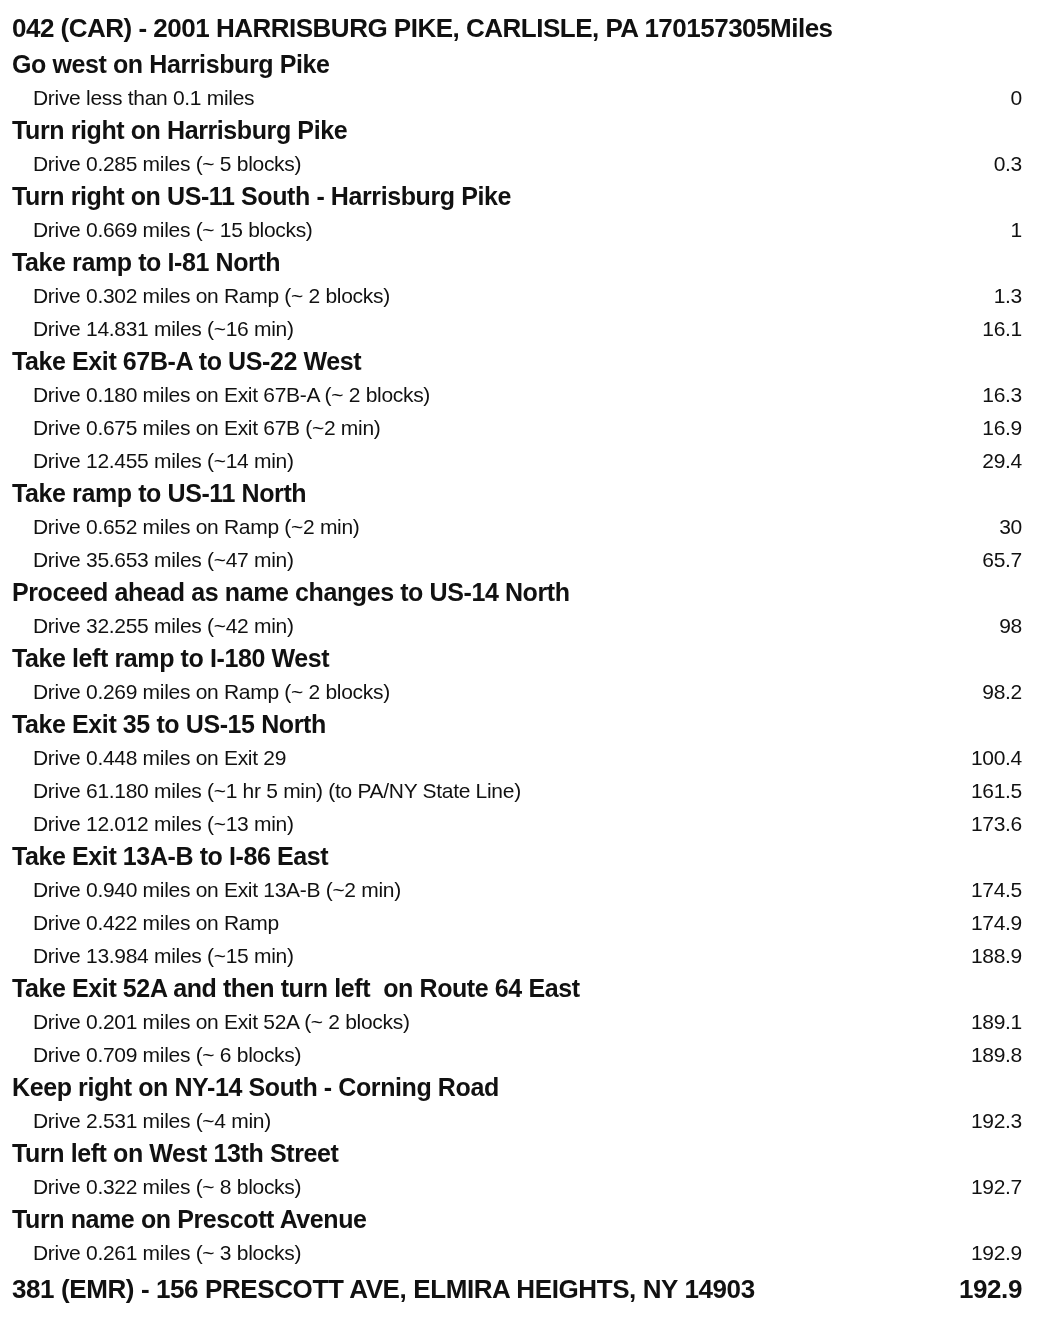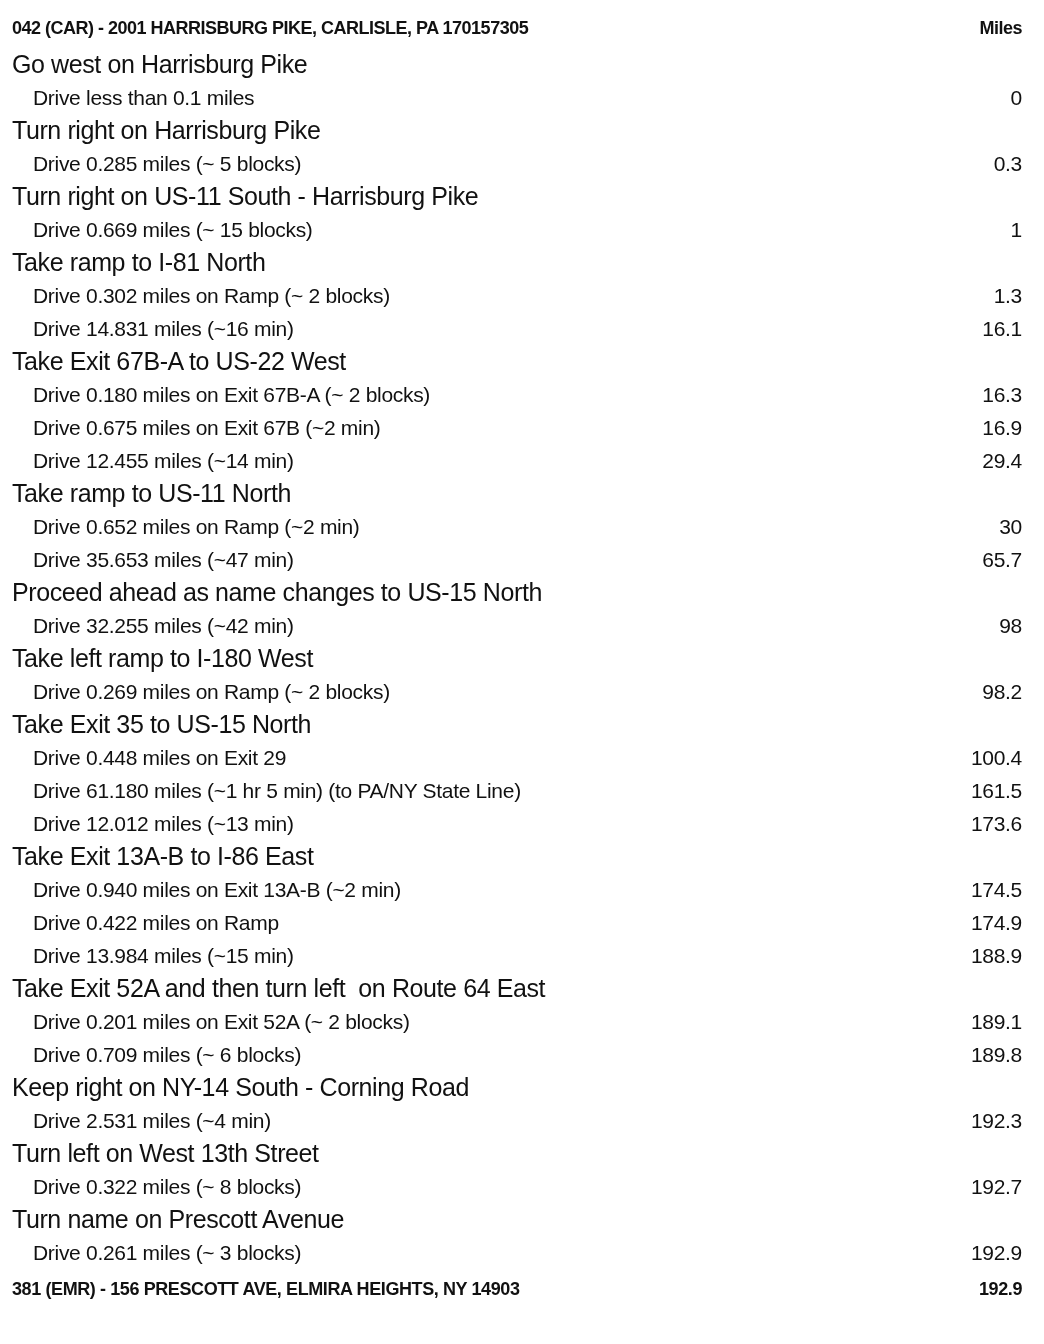--- a/index.html
+++ b/index.html
@@ -12,32 +12,31 @@
     height: 1344px;
     box-sizing: border-box;
     background: #ffffff;
     color: #111111;
     font-family: "Liberation Sans", sans-serif;
     padding: 8px 22px 4px 12px;
     overflow: hidden;
   }
   .header-row {
     display: flex;
-    justify-content: space-between;
     align-items: baseline;
     font-weight: bold;
-    font-size: 18px;
+    font-size: 26px;
     line-height: 40px;
     letter-spacing: -0.5px;
     white-space: pre-wrap;
   }
   .step-instruction {
     font-size: 25px;
     line-height: 33px;
-    font-weight: 400;
+    font-weight: 700;
     letter-spacing: -0.4px;
     white-space: pre-wrap;
   }
   .detail-row {
     display: flex;
     justify-content: space-between;
     align-items: flex-end;
     font-size: 21px;
     line-height: 33px;
     letter-spacing: -0.3px;
@@ -47,21 +46,21 @@
     white-space: pre-wrap;
   }
   .detail-miles {
     white-space: nowrap;
   }
   .footer-row {
     display: flex;
     justify-content: space-between;
     align-items: baseline;
     font-weight: bold;
-    font-size: 18px;
+    font-size: 26px;
     line-height: 40px;
     letter-spacing: -0.4px;
     white-space: pre-wrap;
   }
 </style>
 </head>
 <body>
 
 <div class="page">
   <div class="header-row">
@@ -109,21 +108,21 @@
       </div>
       <div class="step-instruction">Take ramp to US-11 North</div>
       <div class="detail-row">
         <span class="detail-text">Drive 0.652 miles on Ramp (~2 min)</span>
         <span class="detail-miles">30</span>
       </div>
       <div class="detail-row">
         <span class="detail-text">Drive 35.653 miles (~47 min)</span>
         <span class="detail-miles">65.7</span>
       </div>
-      <div class="step-instruction">Proceed ahead as name changes to US-15 North</div>
+      <div class="step-instruction">Proceed ahead as name changes to US-14 North</div>
       <div class="detail-row">
         <span class="detail-text">Drive 32.255 miles (~42 min)</span>
         <span class="detail-miles">98</span>
       </div>
       <div class="step-instruction">Take left ramp to I-180 West</div>
       <div class="detail-row">
         <span class="detail-text">Drive 0.269 miles on Ramp (~ 2 blocks)</span>
         <span class="detail-miles">98.2</span>
       </div>
       <div class="step-instruction">Take Exit 35 to US-15 North</div>

